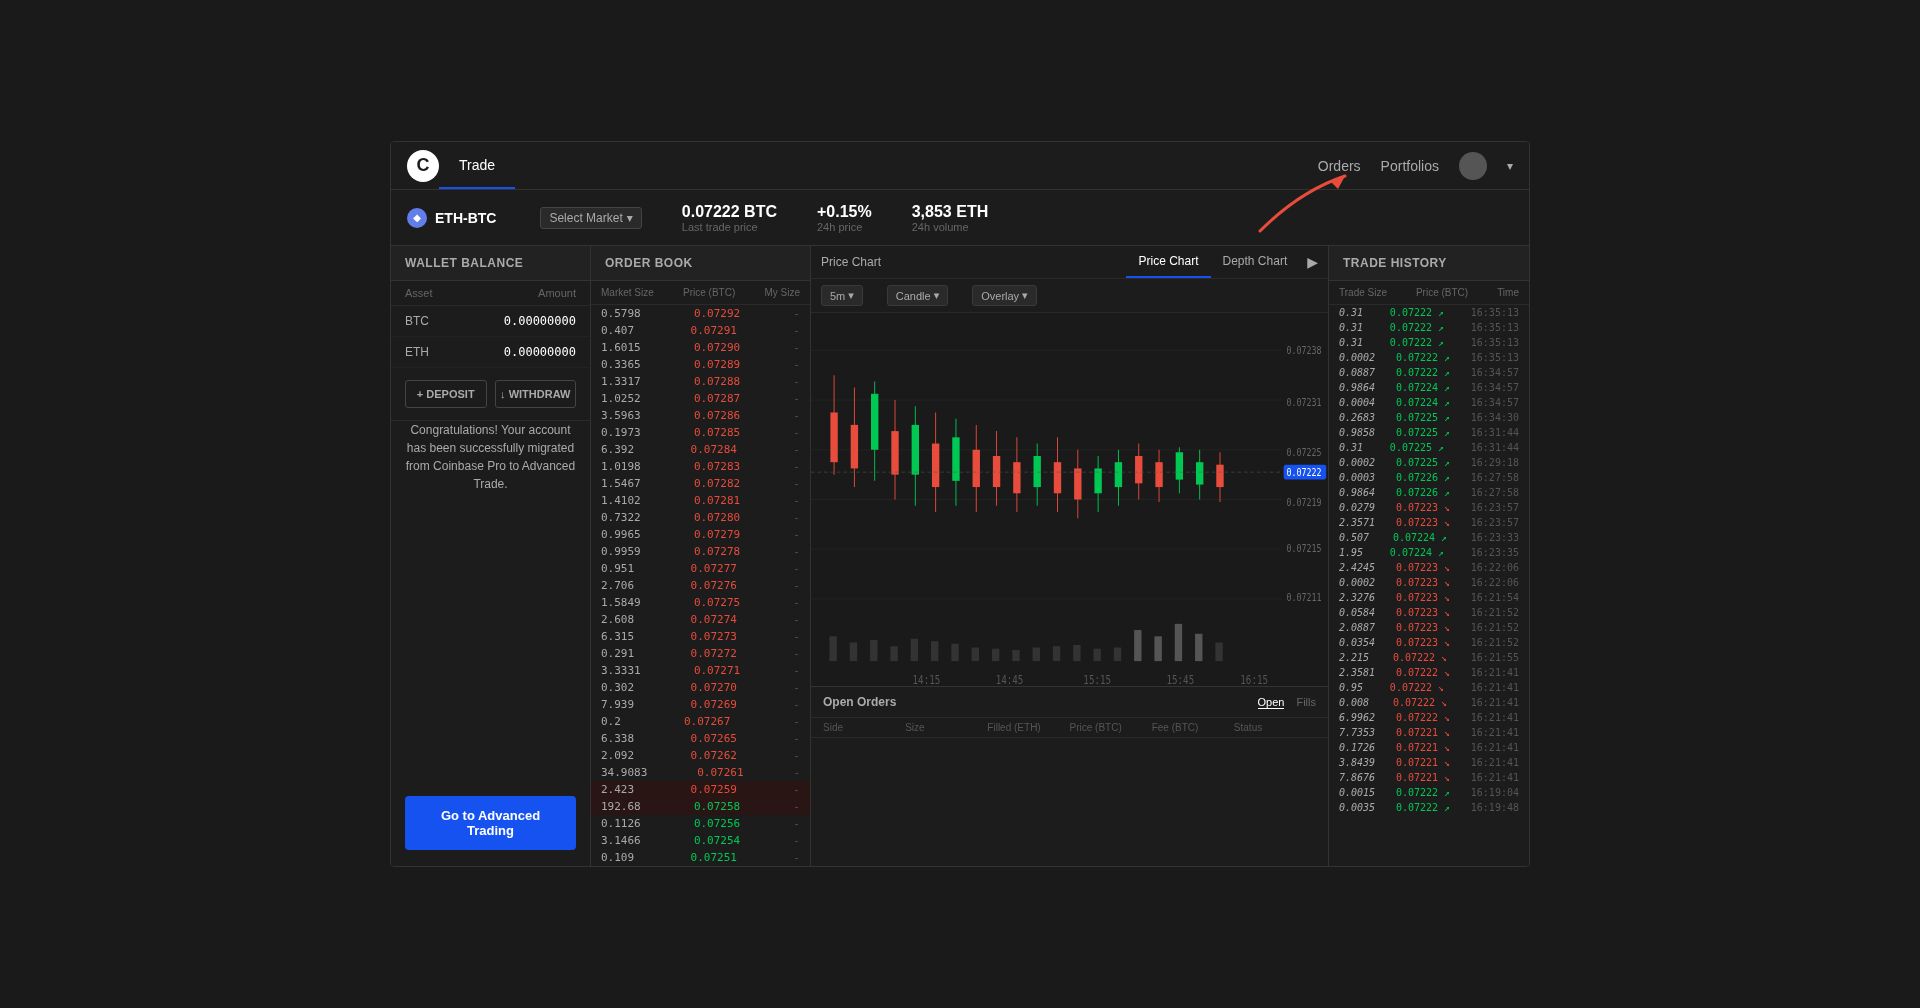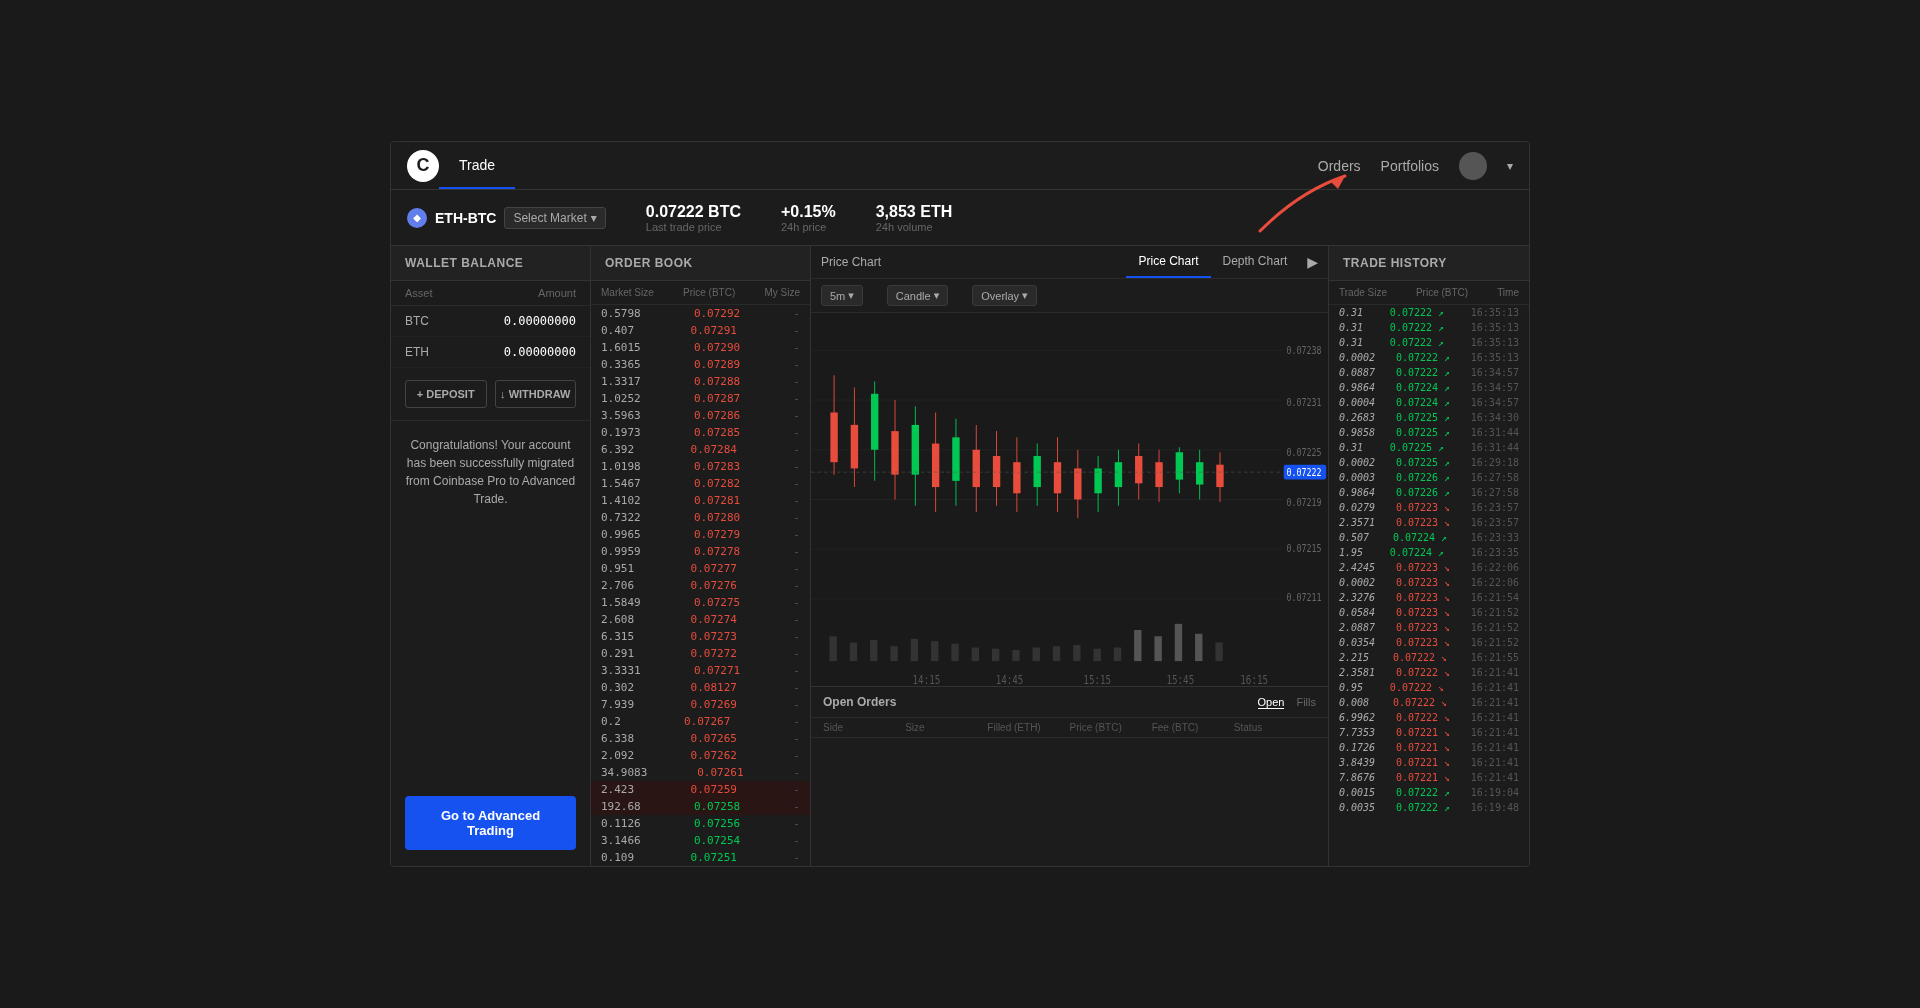--- a/index.html
+++ b/index.html
@@ -132,20 +132,21 @@
       background: #2a2a2a;
       border: 1px solid #444;
       border-radius: 3px;
       color: #aaa;
       font-size: 12px;
       padding: 3px 8px;
       cursor: pointer;
       display: flex;
       align-items: center;
       gap: 4px;
+      margin-left: 36px;
     }
     .market-stat {
       display: flex;
       flex-direction: column;
     }
     .market-stat-value {
       color: #fff;
       font-size: 16px;
       font-weight: 600;
     }
@@ -222,21 +223,21 @@
       cursor: pointer;
       display: flex;
       align-items: center;
       justify-content: center;
       gap: 4px;
       border: 1px solid #444;
       background: transparent;
       color: #aaa;
     }
     .migration-notice {
-      padding: 15px 14px;
+      padding: 0 14px;
       text-align: center;
       color: #aaa;
       font-size: 12px;
       line-height: 1.5;
       border-top: 1px solid #2a2a2a;
       flex: 1;
     }
     .migration-notice .learn-more {
       color: #1652f0;
       cursor: pointer;
@@ -618,21 +619,21 @@
     <span class="price-red">0.07272</span>
     <span class="my-size">-</span>
   </div>
             <div class="ob-row">
     <span class="size">3.3331</span>
     <span class="price-red">0.07271</span>
     <span class="my-size">-</span>
   </div>
             <div class="ob-row">
     <span class="size">0.302</span>
-    <span class="price-red">0.08127</span>
+    <span class="price-red">0.07270</span>
     <span class="my-size">-</span>
   </div>
             <div class="ob-row">
     <span class="size">7.939</span>
     <span class="price-red">0.07269</span>
     <span class="my-size">-</span>
   </div>
             <div class="ob-row">
     <span class="size">0.2</span>
     <span class="price-red">0.07267</span>

